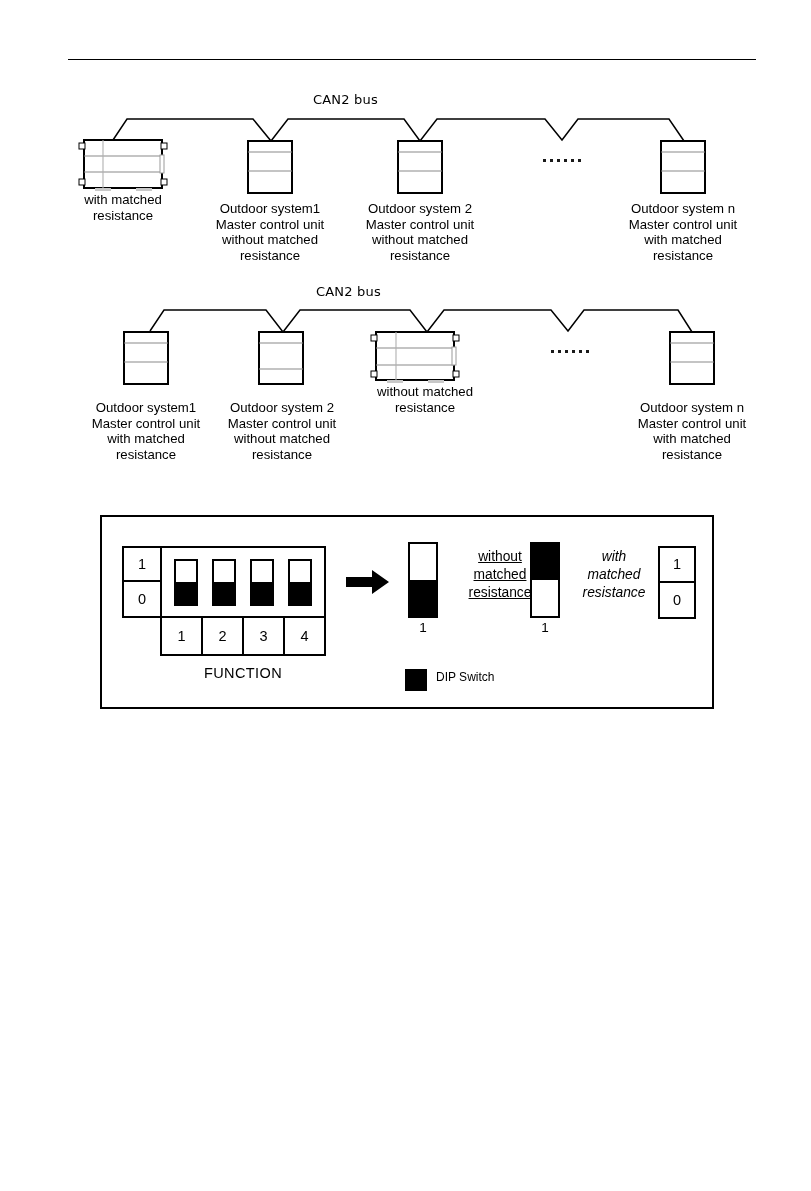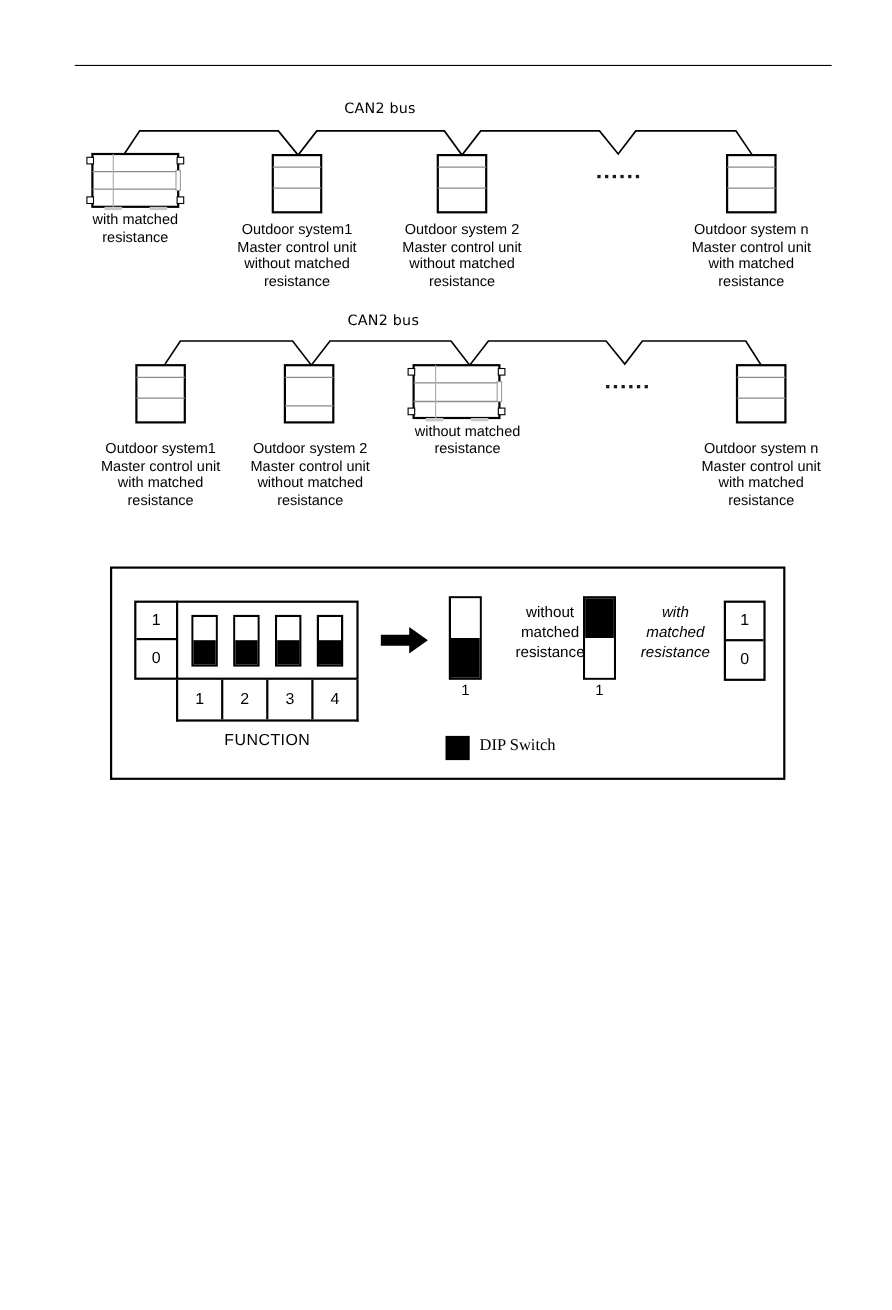--- a/index.html
+++ b/index.html
@@ -195,22 +195,21 @@
     left: 303px;
     top: 152px;
     width: 22px;
     height: 22px;
     background: #000;
   }
   .legend-text {
     position: absolute;
     left: 334px;
     top: 153px;
-    font-size: 15px;
-    font-family: Liberation Serif, serif;
+    font-size: 12px;
   }
 
   .lvl-box-right {
     position: absolute;
     left: 556px;
     top: 29px;
     width: 38px;
     height: 73px;
     border: 2.2px solid #000;
     box-sizing: border-box;
@@ -409,21 +408,21 @@
       <svg viewBox="0 0 44 26" width="44" height="26" xmlns="http://www.w3.org/2000/svg">
         <path d="M 0 8 L 26 8 L 26 1 L 43 13 L 26 25 L 26 18 L 0 18 Z" fill="#000"></path>
       </svg>
     </div>
 
     <div class="ex-toggle" style="left:306px; top:25px;">
       <div class="seg off"></div>
       <div class="seg on"></div>
     </div>
     <div class="ex-num" style="left:306px; top:103px;">1</div>
-    <div class="ex-text" style="left:348px; top:31px; width:100px;">without
+    <div class="ex-text" style="left:348px; top:31px; width:100px;text-decoration:underline;">without
 matched
 resistance</div>
 
     <div class="ex-toggle" style="left:428px; top:25px;">
       <div class="seg on"></div>
       <div class="seg off"></div>
     </div>
     <div class="ex-num" style="left:428px; top:103px;">1</div>
     <div class="ex-text" style="left:470px; top:31px; width:84px;font-style:italic;">with
 matched

